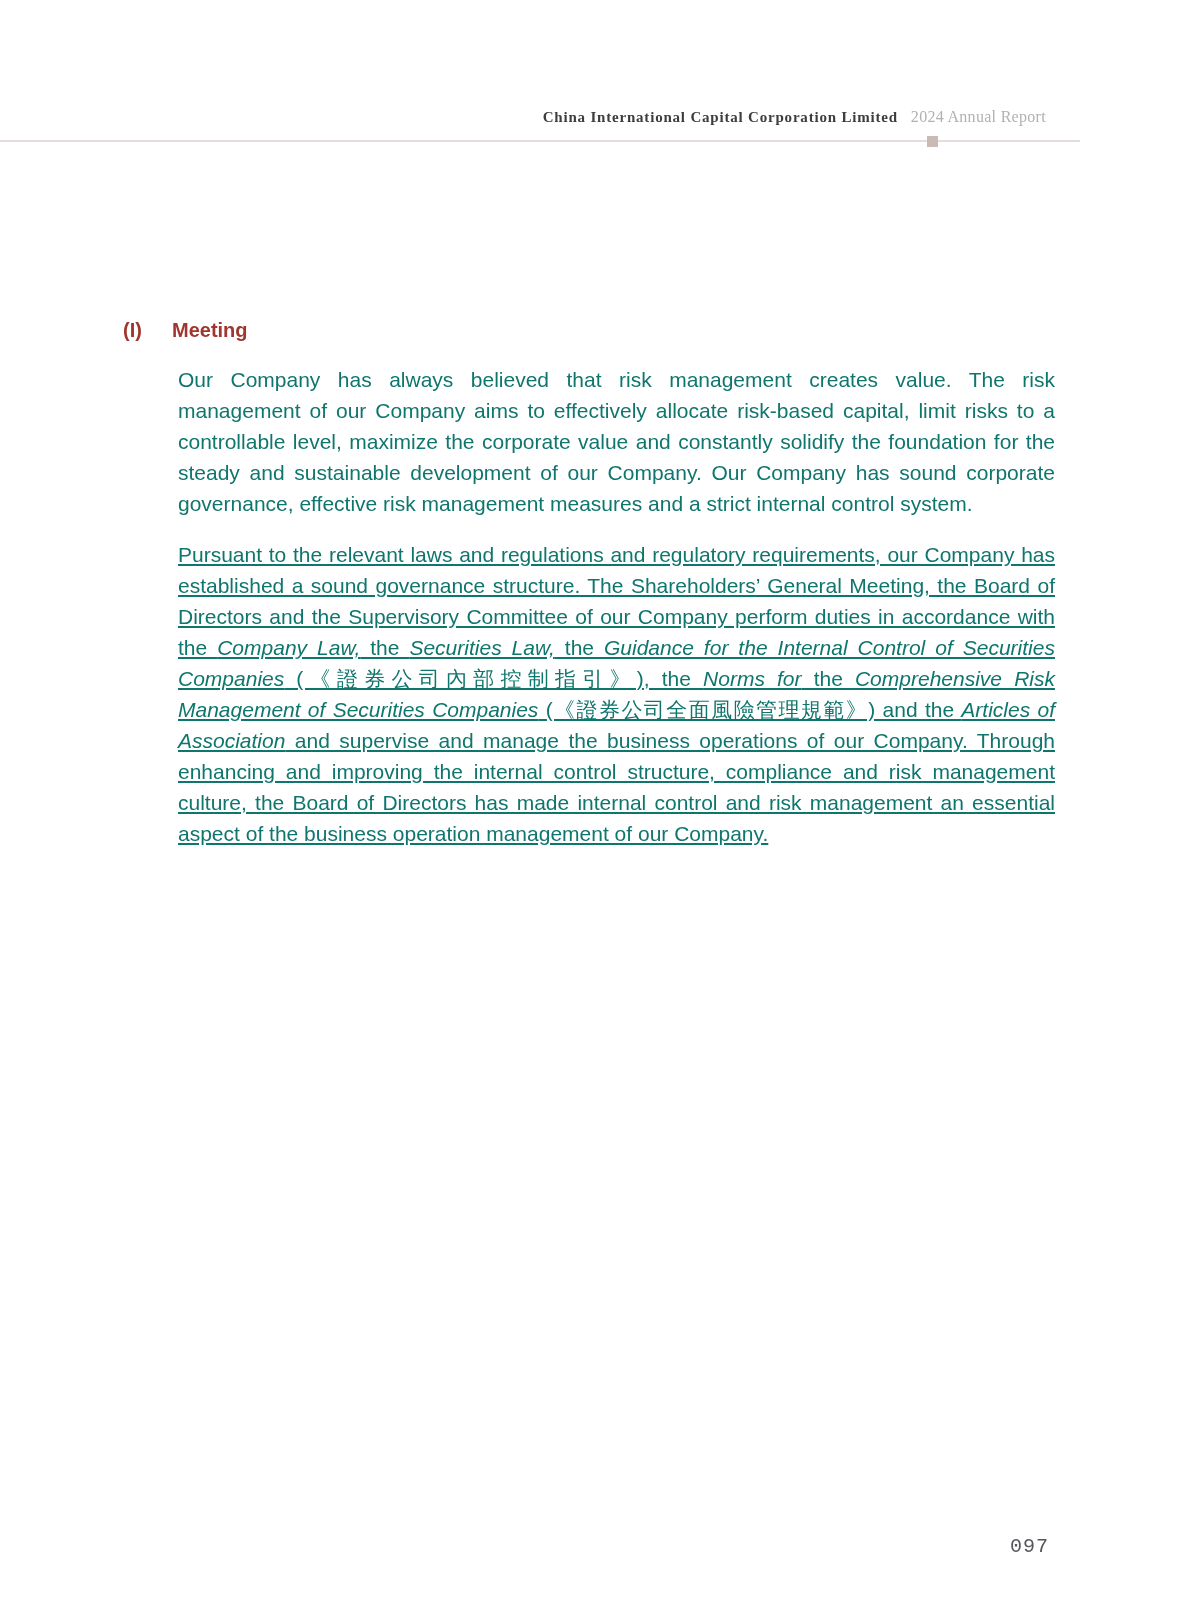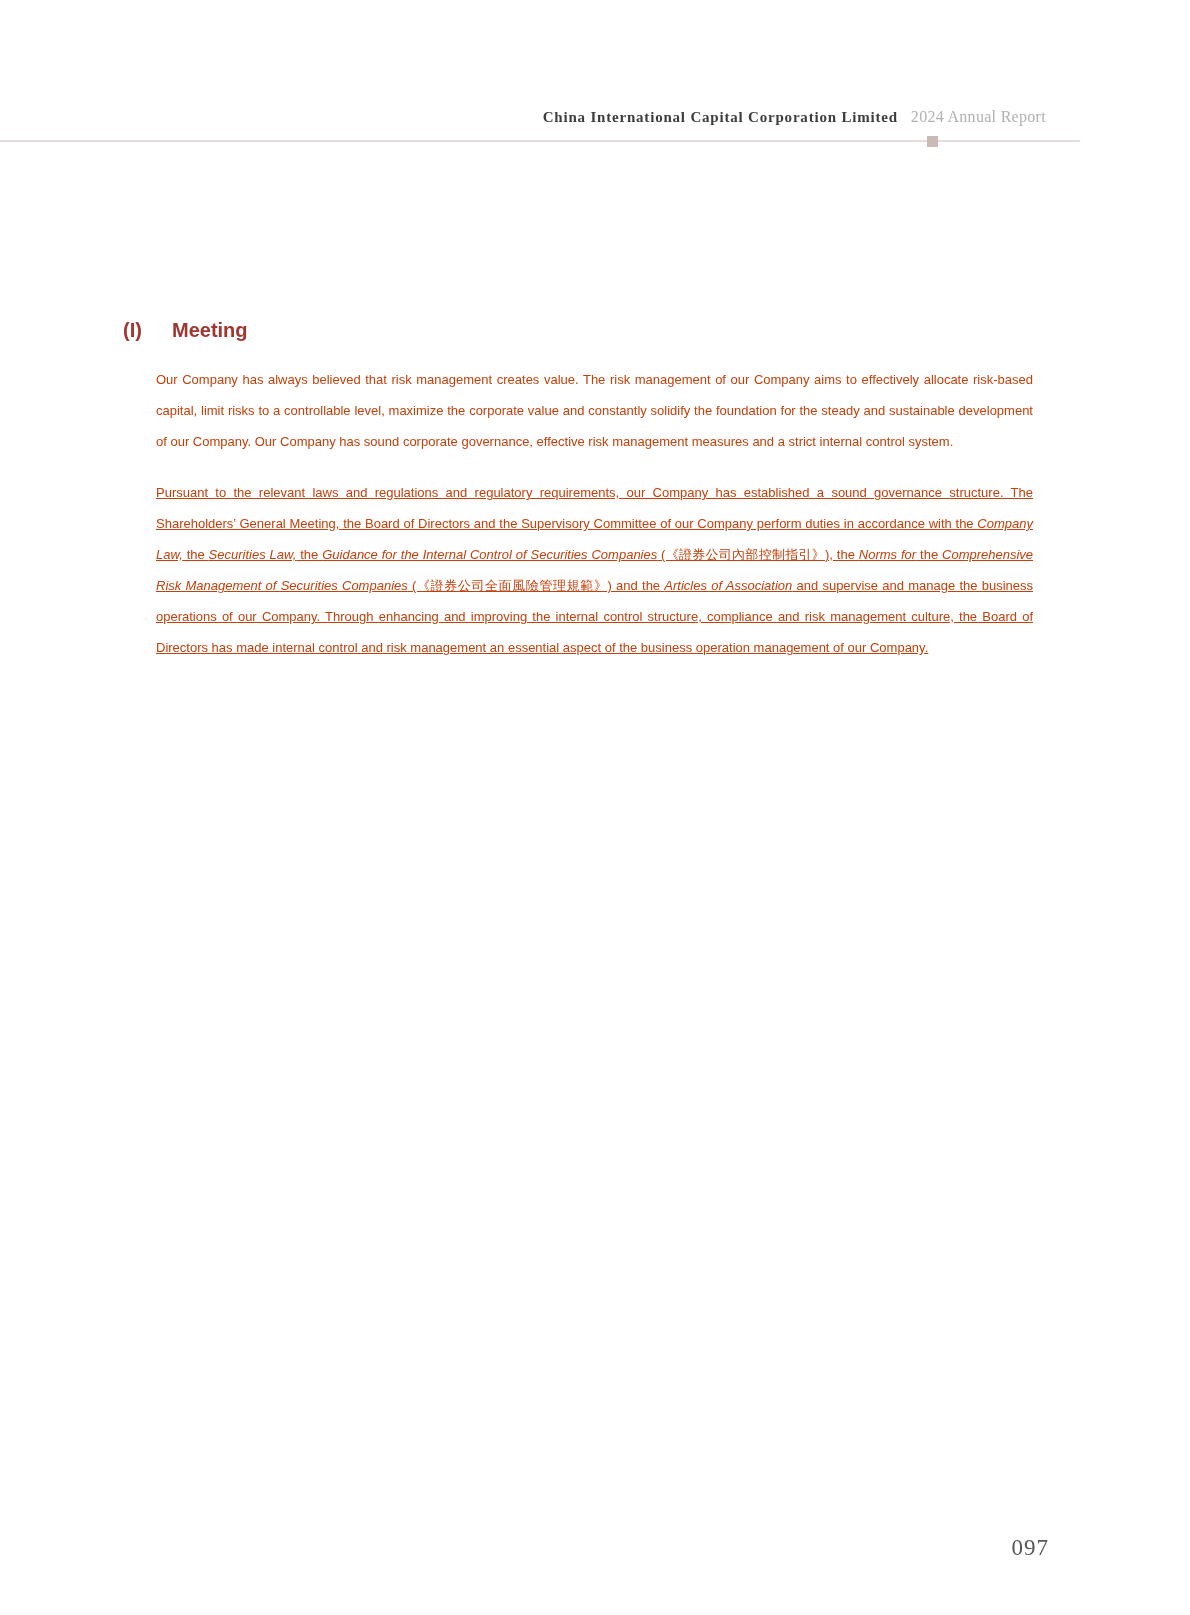--- a/index.html
+++ b/index.html
@@ -73,39 +73,39 @@
     font-weight: bold;
     font-size: 20px;
     color: #a0362f;
     white-space: nowrap;
   }
   .sub-num { display: inline-block; width: 49px; }
 
   
   .body-text {
     position: absolute;
-    left: 156px;
+    left: 178px;
     top: 364px;
     width: 877px;
     font-family: "Liberation Sans", sans-serif;
-    font-size: 13px;
+    font-size: 21px;
     line-height: 31px;
-    color: #c2410c;
+    color: #0f766e;
     text-align: justify;
   }
   .para + .para { margin-top: 20px; text-decoration: underline; }
   .para .it { font-style: italic; }
 
   
   .page-number {
     position: absolute;
     top: 1535px;
     right: 141px;
-    font-family: Liberation Serif, serif;
-    font-size: 23px;
+    font-family: Liberation Mono, monospace;
+    font-size: 20px;
     letter-spacing: 1px;
     color: #55565a;
   }
 </style>
 </head>
 <body>
 
 <div class="page">
 
   <div class="page-header-text">

